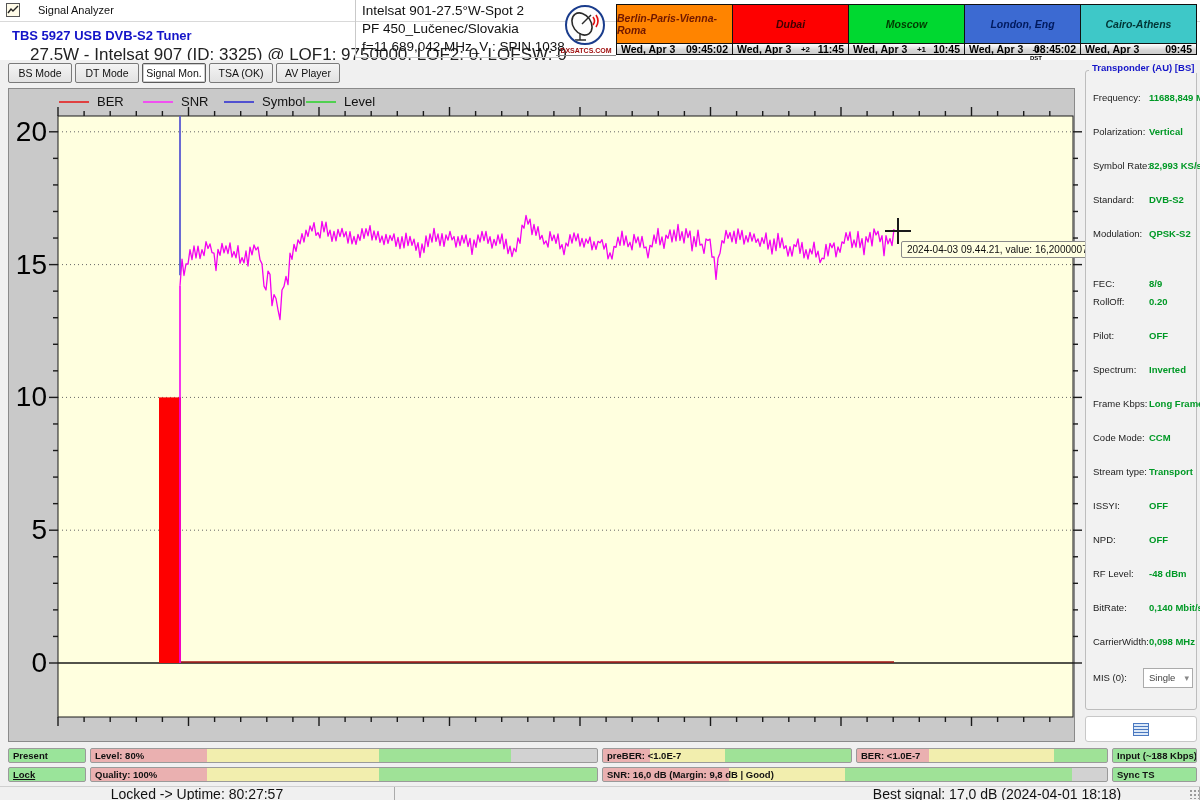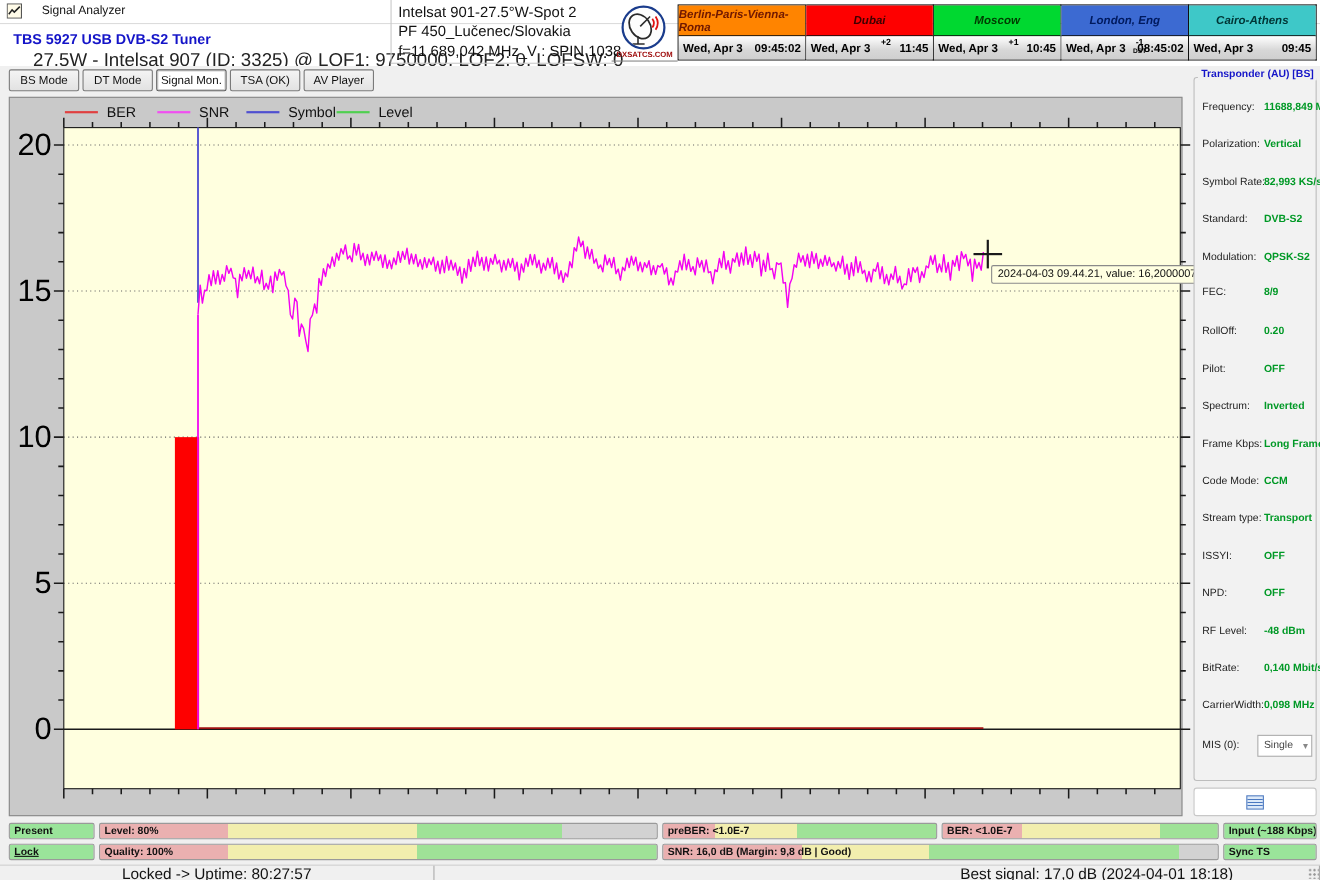--- a/index.html
+++ b/index.html
@@ -29,21 +29,21 @@
   #logo { left:556px; top:5px; width:60px; height:54px; }
   #logo-circle { position:absolute; left:9px; top:0; width:40px; height:40px; border-radius:50%;
                  border:2px solid #1a3c8c; background:#fdfdfd; overflow:hidden; }
   #logo-text { position:absolute; left:0; top:42px; width:60px; text-align:center; font-size:7px;
                font-weight:bold; color:#a01010; border-bottom:1px solid #888; padding-bottom:1px; }
 
   
   #clocks { left:616px; top:4px; width:581px; height:51px; display:flex; }
   .clock { flex:1 1 0; border:1px solid #101010; border-left-width:0; display:flex; flex-direction:column; }
   .clock:first-child { border-left-width:1px; }
-  .clock-head { height:28px; display:flex; align-items:center; justify-content:center;
+  .clock-head { height:39px; display:flex; align-items:center; justify-content:center;
                 font-size:10.5px; font-weight:bold; font-style:italic; border-bottom:1px solid #101010; }
   .clock-body { flex:1; position:relative; background:linear-gradient(#ffffff,#d7d7d7 60%,#cfcfcf);
                 font-size:10.5px; font-weight:bold; color:#000; }
   .clock-date { position:absolute; left:4px; top:50%; transform:translateY(-50%); }
   .clock-time { position:absolute; right:4px; top:50%; transform:translateY(-50%); }
   .clock-off  { position:absolute; right:38px; top:2px; font-size:8px; line-height:8px; text-align:center; }
   .clock-off .sub { font-size:6px; display:block; }
 
   
   #chart { left:8px; top:88px; width:1067px; height:654px; background:#c9c9c9; border:1px solid #8a8a8a; }
@@ -348,21 +348,21 @@
       <span class="tp-value">82,993 KS/s</span>
     </div>
     <div class="abs tp-row" style="top: 194px;">
       <span class="tp-label">Standard:</span>
       <span class="tp-value">DVB-S2</span>
     </div>
     <div class="abs tp-row" style="top: 228px;">
       <span class="tp-label">Modulation:</span>
       <span class="tp-value">QPSK-S2</span>
     </div>
-    <div class="abs tp-row" style="top: 260px;">
+    <div class="abs tp-row" style="top: 278px;">
       <span class="tp-label">FEC:</span>
       <span class="tp-value">8/9</span>
     </div>
     <div class="abs tp-row" style="top: 296px;">
       <span class="tp-label">RollOff:</span>
       <span class="tp-value">0.20</span>
     </div>
     <div class="abs tp-row" style="top: 330px;">
       <span class="tp-label">Pilot:</span>
       <span class="tp-value">OFF</span>

